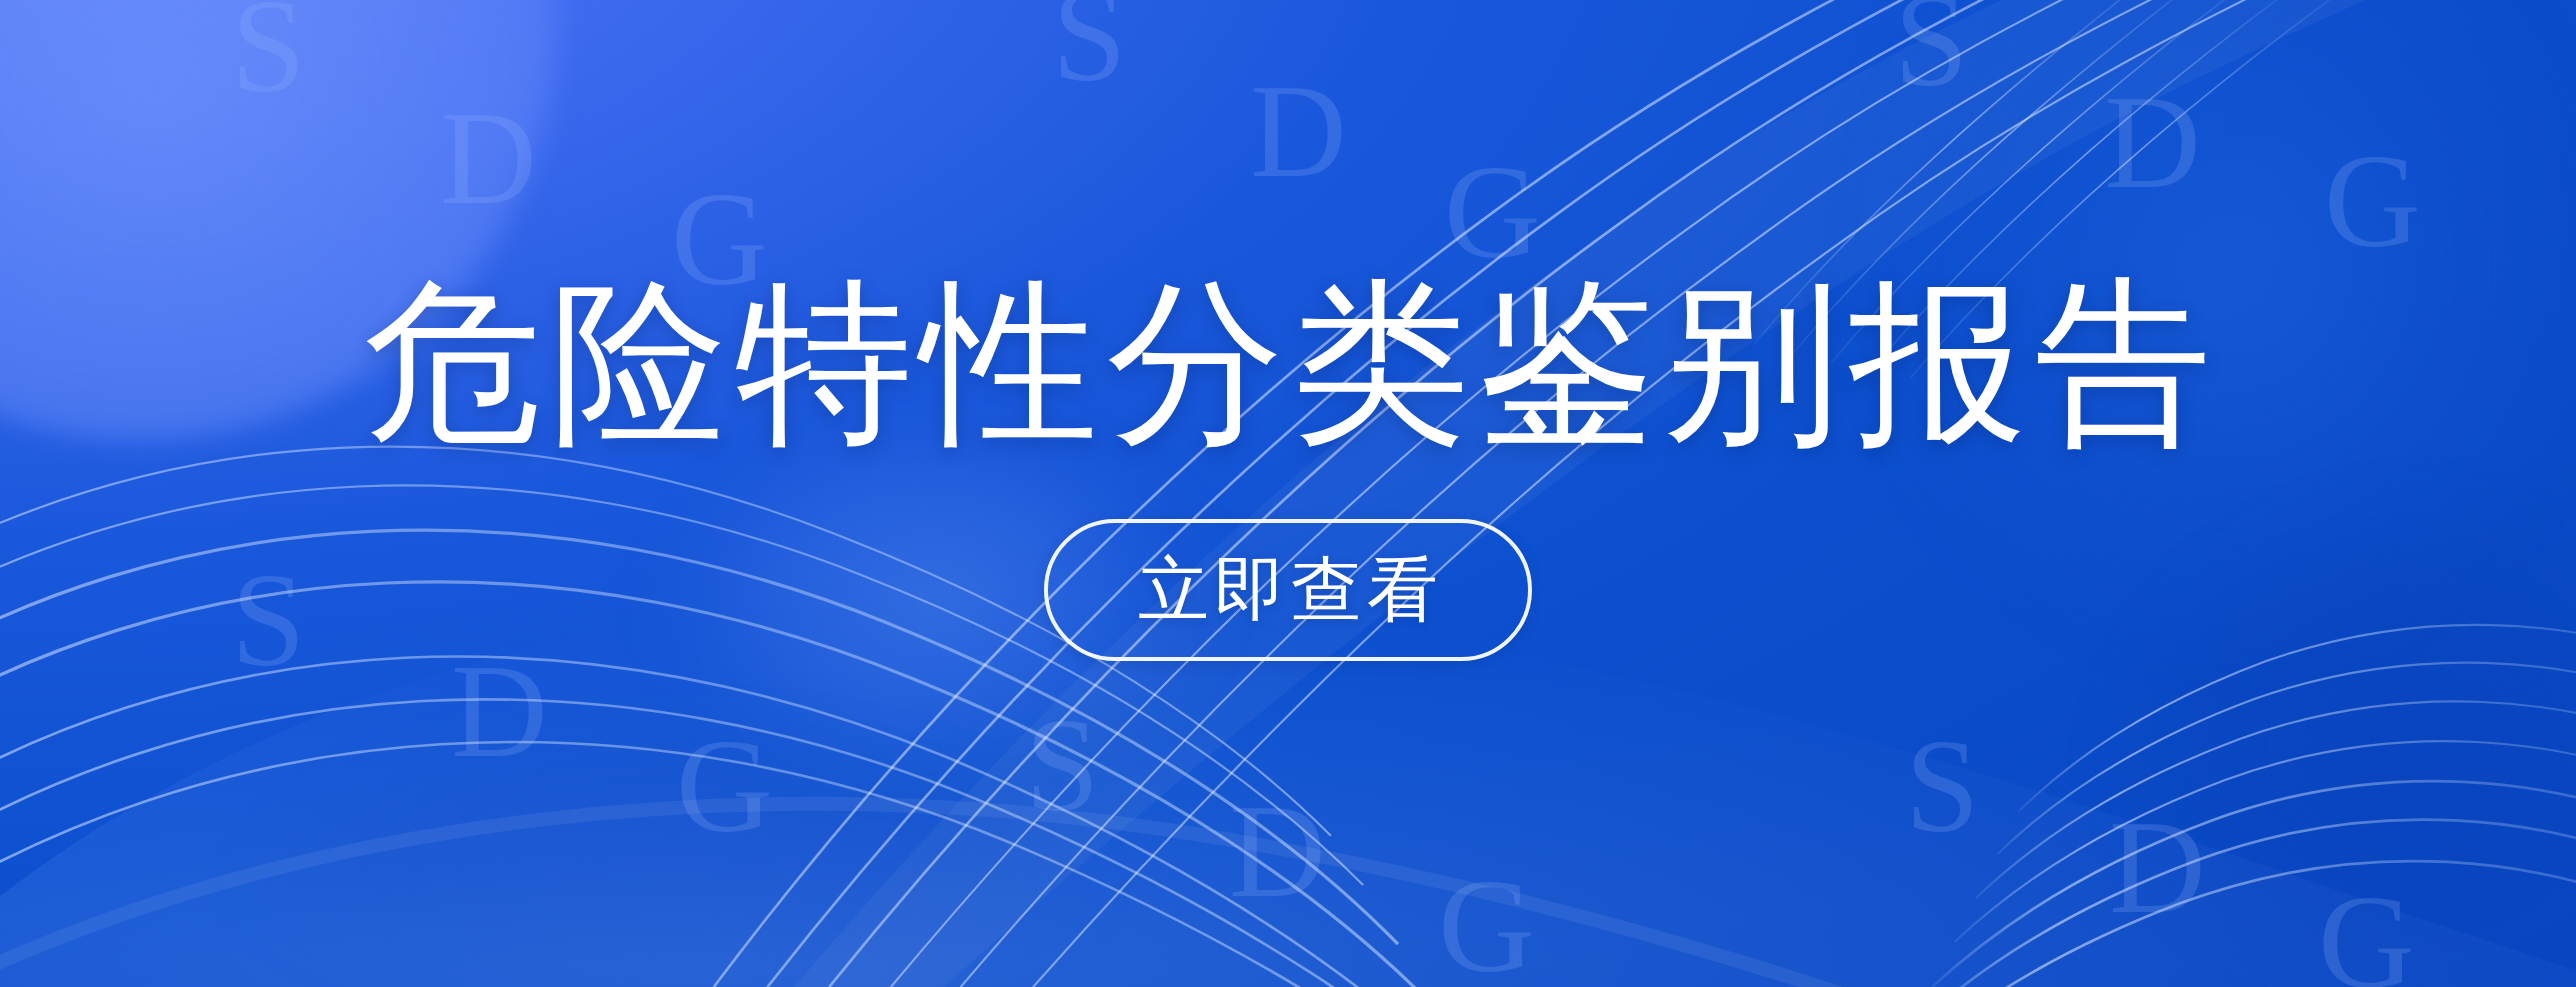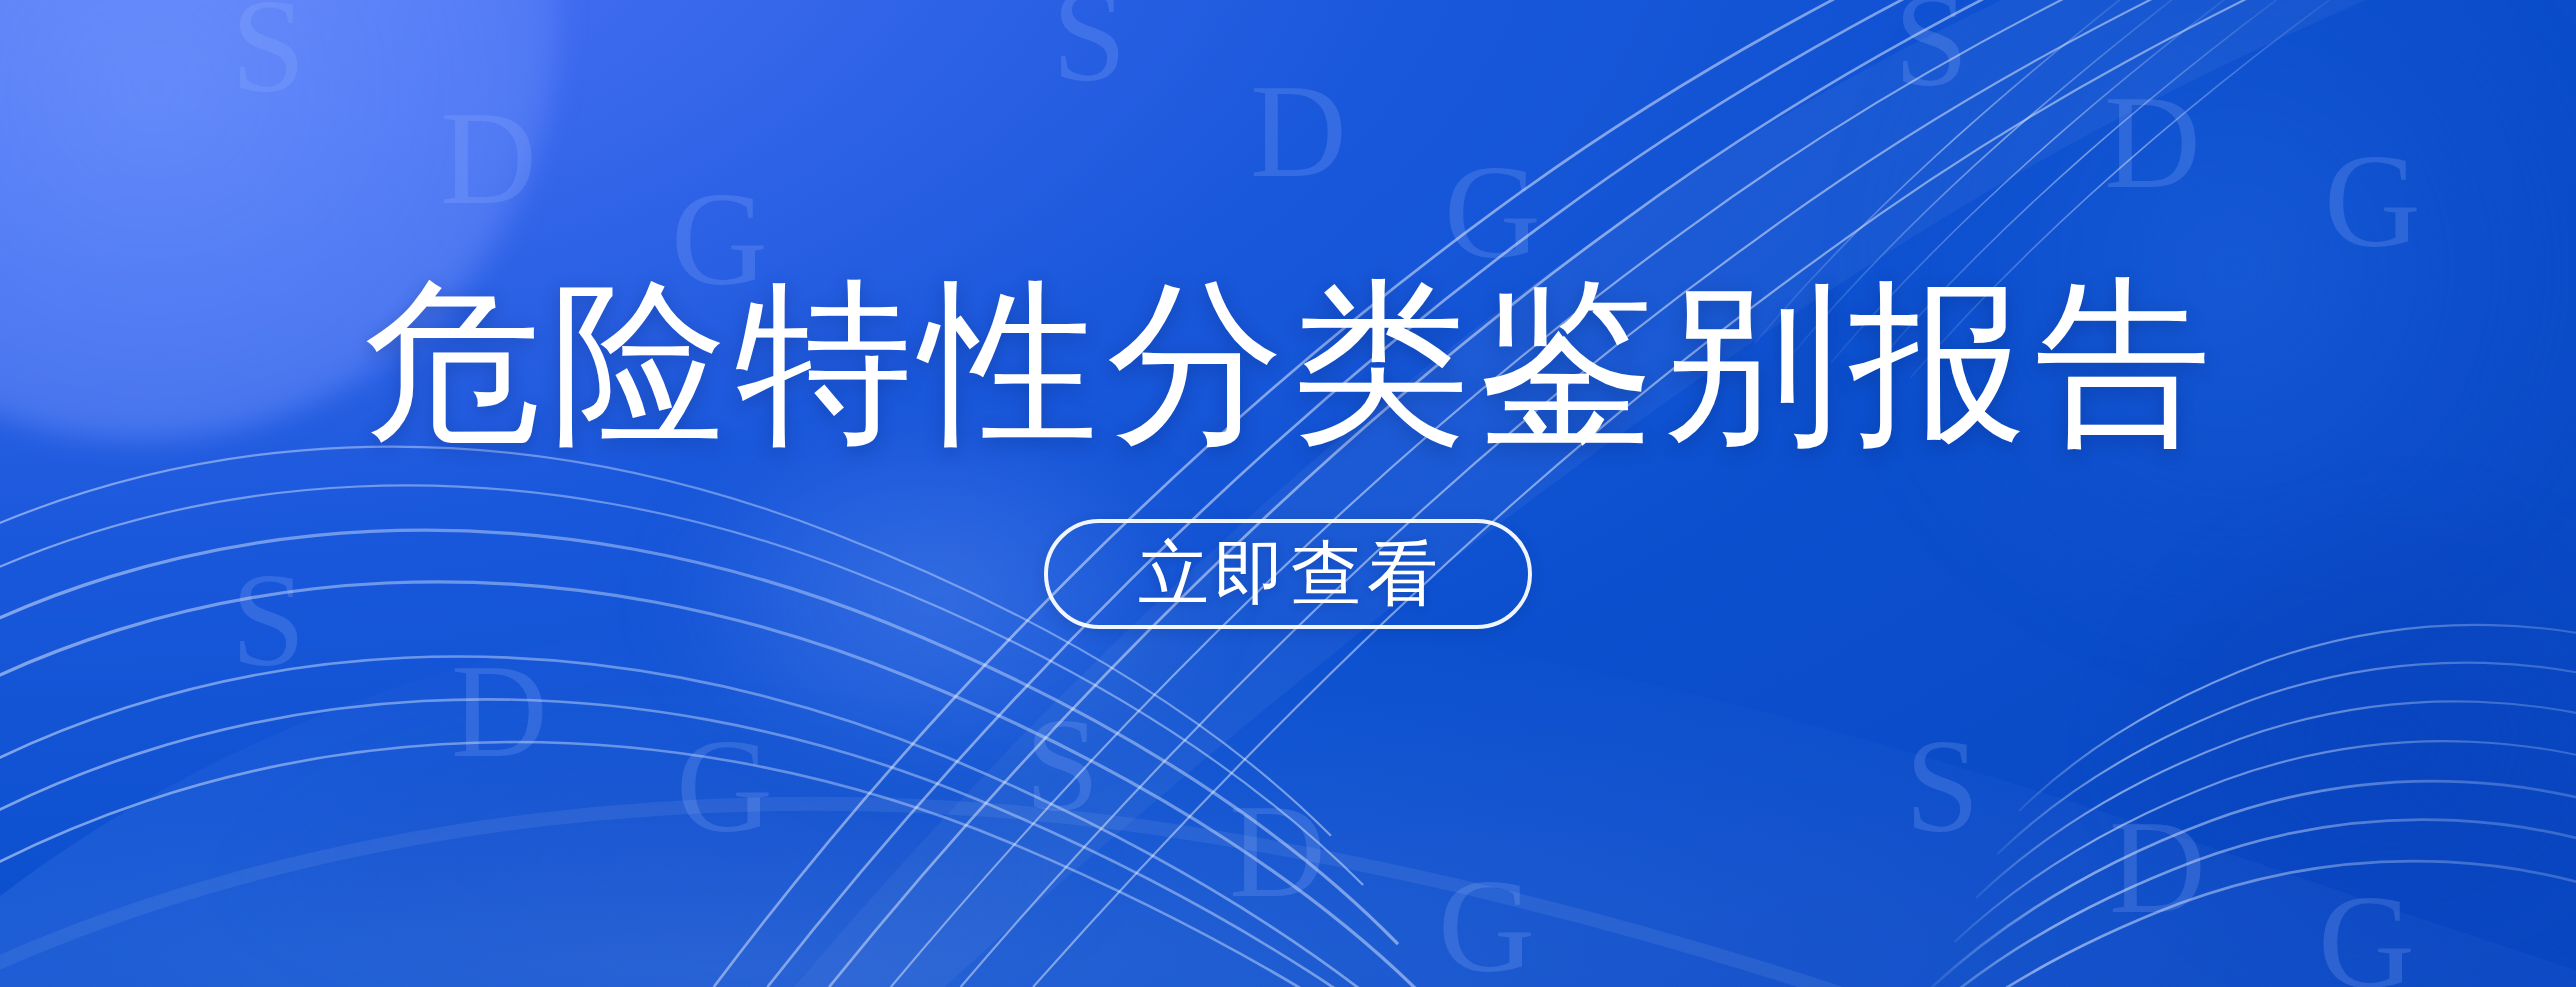--- a/index.html
+++ b/index.html
@@ -110,21 +110,21 @@
     letter-spacing: 8.6px;
     color: #ffffff;
     line-height: 1.12;
     white-space: nowrap;
     text-shadow: 0 5.4px 18px rgba(3,28,92,0.28);
     padding-left: 8.6px;
   }
   #cta-button {
     margin-top: 57px;
     width: 488px;
-    height: 110px;
+    height: 142px;
     border: 4.8px solid rgba(255,255,255,0.94);
     border-radius: 71px;
     background: transparent;
     display: flex;
     align-items: center;
     justify-content: center;
     box-sizing: border-box;
     cursor: pointer;
     box-shadow: 0 3.2px 14px rgba(3,28,92,0.16);
   }

